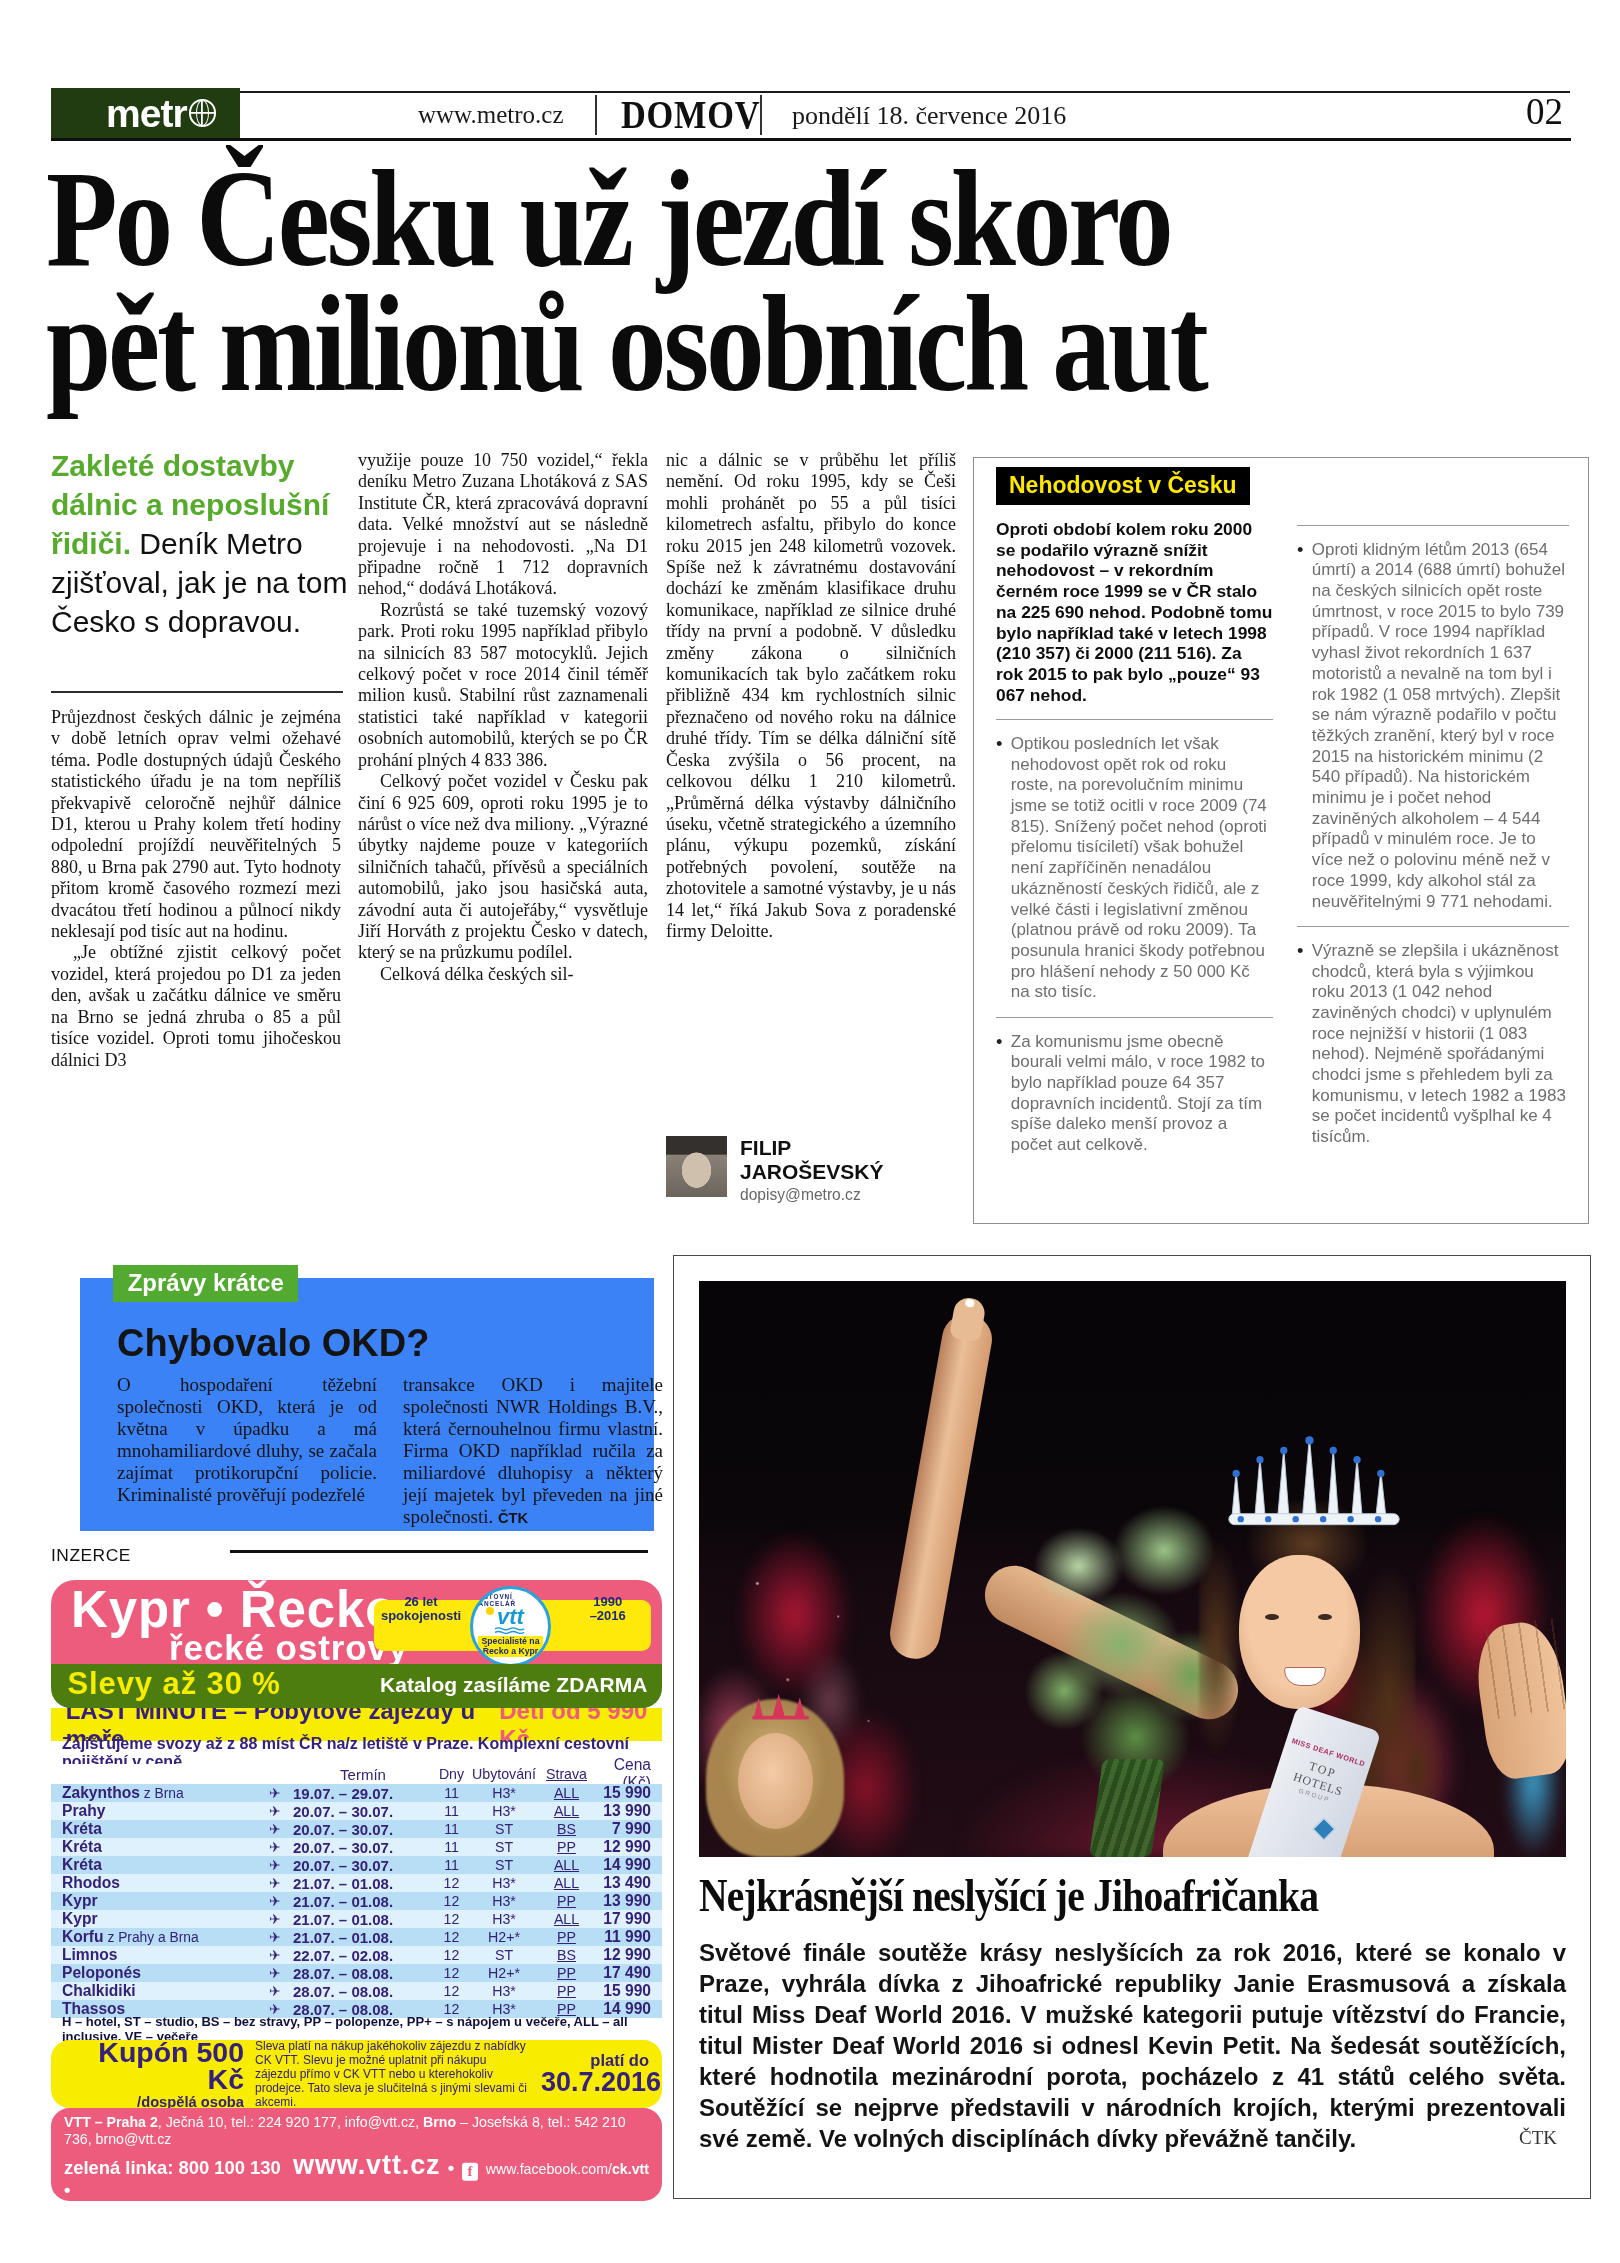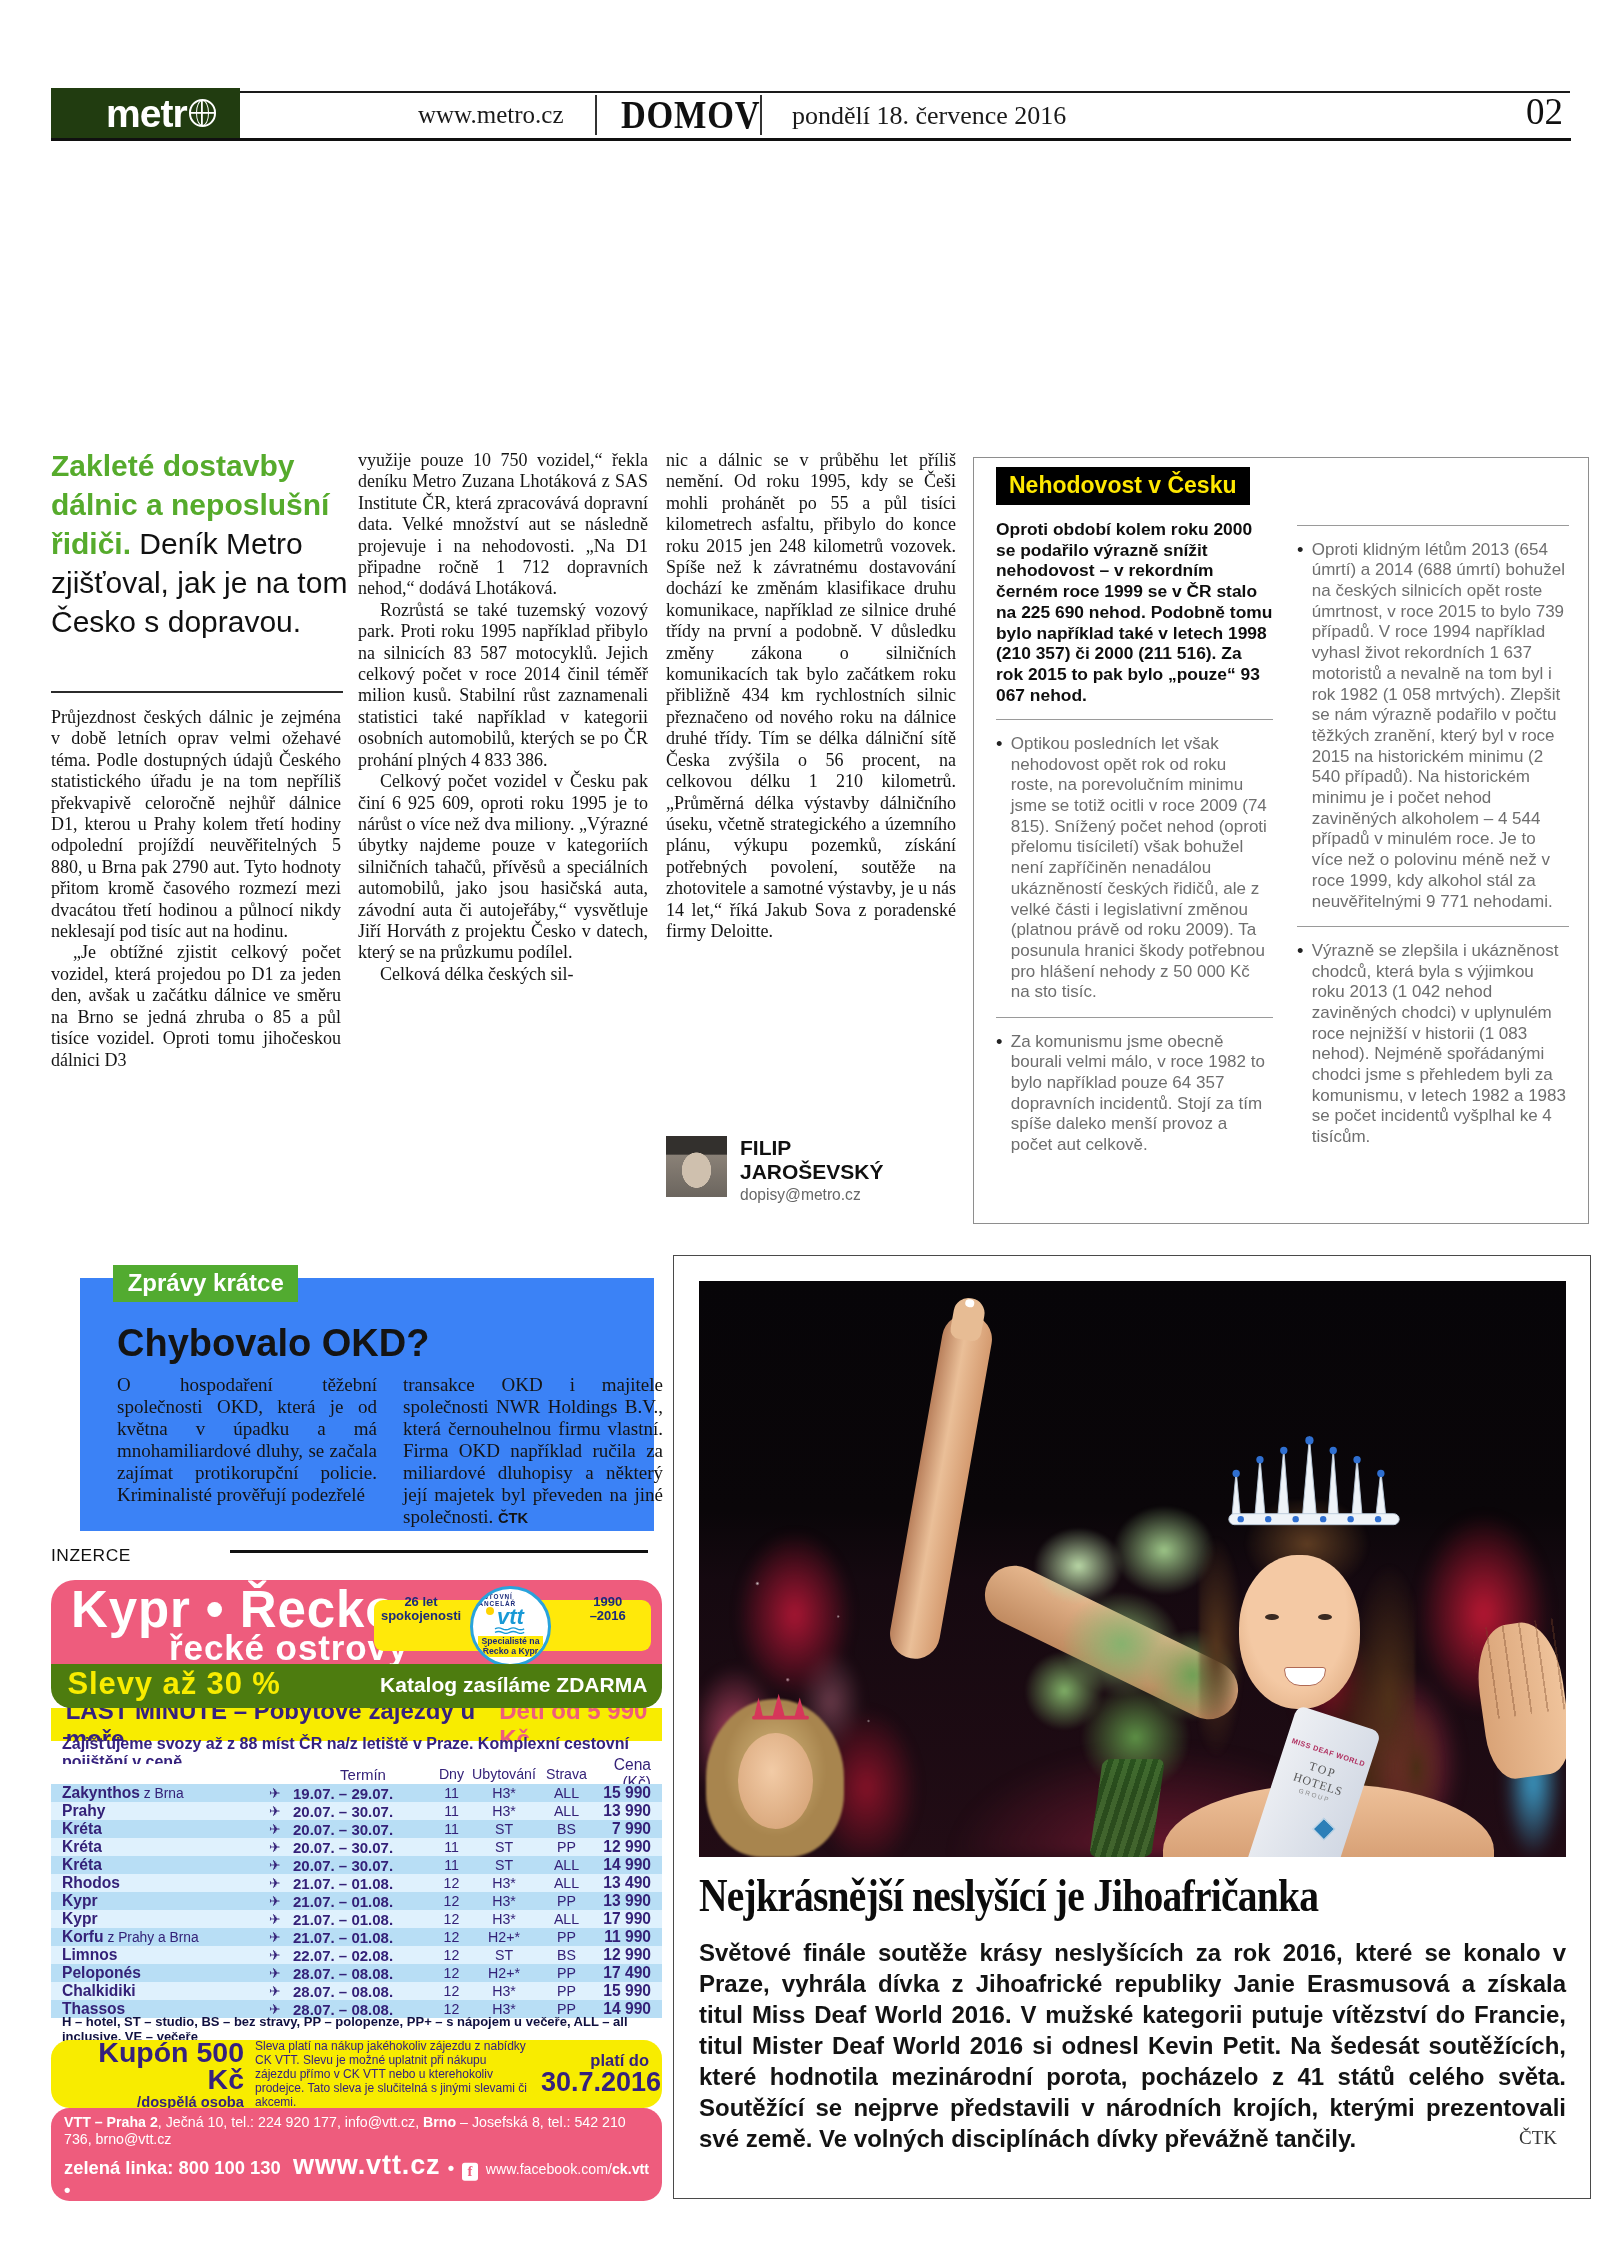--- a/index.html
+++ b/index.html
@@ -114,21 +114,21 @@
   .ad-rows{flex:1;display:flex;flex-direction:column;}
   .ad-rows .trow{flex:1;}
   .trow.dark{background:#b8def5;}
   .trow.light{background:#dff1fd;}
   .c-dest{width:207px;font-size:13.8px;}
   .c-dest b{font-size:15.6px;}
   .c-plane{width:24px;font-size:13.8px;}
   .c-dates{width:140px;font-weight:bold;font-size:15px;}
   .c-dny{width:37px;text-align:center;font-size:14.2px;}
   .c-ubyt{width:68px;text-align:center;font-size:14.2px;}
-  .c-strava{width:57px;text-align:center;font-size:14.2px;}
+  .c-strava{width:57px;text-align:center;font-size:14.2px;text-decoration:underline;}
   .c-cena{flex:1;text-align:right;font-weight:bold;font-size:15.6px;}
   .th{font-weight:normal;}
   .ad-legend{height:22px;flex:none;background:#fff;color:#101040;font-weight:bold;font-size:13px;
              display:flex;align-items:center;padding-left:11px;}
   .ad-coupon{height:68px;flex:none;background:#f8ec00;border-radius:18.4px;display:flex;align-items:center;
              padding:0 13px;gap:11px;color:#35217d;}
   .cp-left{width:180px;flex:none;text-align:right;}
   .cp-title{font-size:28.5px;font-weight:bold;line-height:27.5px;}
   .cp-per{font-size:14.7px;font-weight:bold;}
   .cp-mid{flex:1;font-size:12px;line-height:14.2px;}
@@ -241,20 +241,24 @@
       <span class="globe"></span>
   </div>
   <div class="abs hdr-url serif">www.metro.cz</div>
   <div class="abs hdr-bar1"></div>
   <div class="abs hdr-section serif">DOMOV</div>
   <div class="abs hdr-bar2"></div>
   <div class="abs hdr-date serif">pondělí 18. července 2016</div>
   <div class="abs hdr-page serif">02</div>
   <div class="abs hdr-rule"></div>
 
+  <div class="abs headline serif">
+    <div>Po Česku už jezdí skoro</div>
+    <div>pět milionů osobních aut</div>
+  </div>
 
   <div class="abs lead"><span class="hl">Zakleté dostavby dálnic a neposlušní řidiči.</span><span> Deník Metro zjišťoval, jak je na tom Česko s dopravou.</span></div>
   <div class="abs lead-rule"></div>
 
   <div class="abs col col1">
     <p>Průjezdnost českých dálnic je zejména v době letních oprav velmi ožehavé téma. Podle dostupných údajů Českého statistického úřadu je na tom nepříliš překvapivě celoročně nejhůř dálnice D1, kterou u Prahy kolem třetí hodiny odpolední projíždí neuvěřitelných 5 880, u Brna pak 2790 aut. Tyto hodnoty přitom kromě časového rozmezí mezi dvacátou třetí hodinou a půlnocí nikdy neklesají pod tisíc aut na hodinu.</p>
     <p>„Je obtížné zjistit celkový počet vozidel, která projedou po D1 za jeden den, avšak u začátku dálnice ve směru na Brno se jedná zhruba o 85 a půl tisíce vozidel. Oproti tomu jihočeskou dálnici D3</p>
   </div>
   <div class="abs col col2">
     <p>využije pouze 10 750 vozidel,“ řekla deníku Metro Zuzana Lhotáková z SAS Institute ČR, která zpracovává dopravní data. Velké množství aut se následně projevuje i na nehodovosti. „Na D1 připadne ročně 1 712 dopravních nehod,“ dodává Lhotáková.</p>

